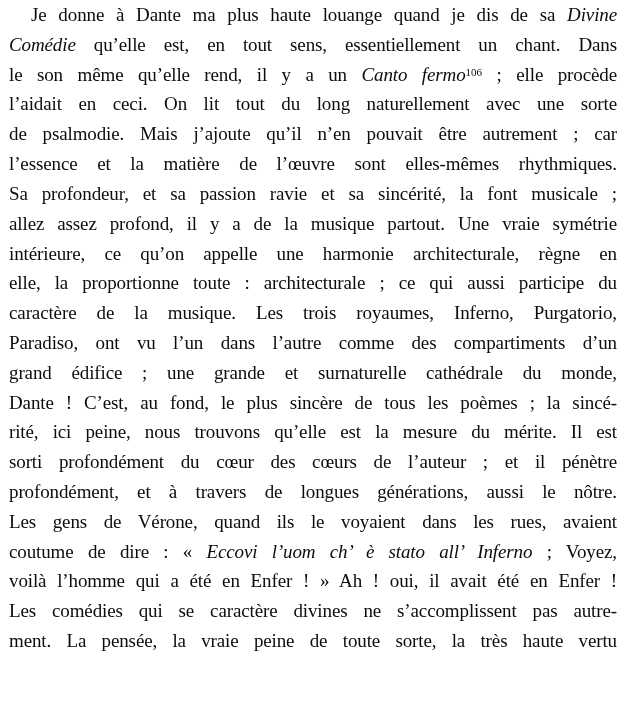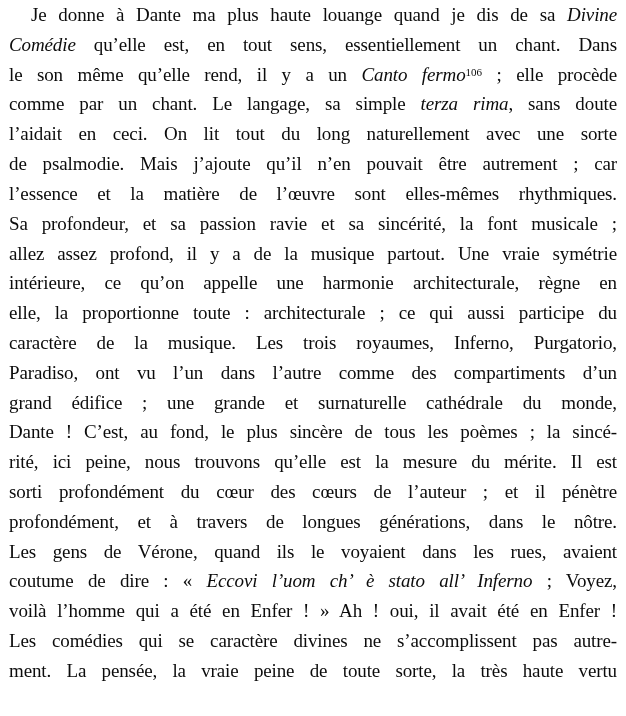--- a/index.html
+++ b/index.html
@@ -45,34 +45,33 @@
   }
 </style>
 </head>
 <body style="background: rgb(255, 255, 255);">
 
 <main class="page" style="color: rgb(12, 12, 12);">
   <div>
       <div class="line indent"><span>Je donne à Dante ma plus haute louange quand je dis de sa </span><em>Divine</em></div>
       <div class="line"><em>Comédie</em><span> qu’elle est, en tout sens, essentiellement un chant. Dans</span></div>
       <div class="line"><span>le son même qu’elle rend, il y a un </span><em>Canto fermo</em><sup class="fnref">106</sup><span>&nbsp;; elle procède</span></div>
-      <div class="line"><span>comme par un chant. Le langage, sa simple </span><em>terza rima</em><span>, sans doute</span></div>
       <div class="line"><span>l’aidait en ceci. On lit tout du long naturellement avec une sorte</span></div>
       <div class="line"><span>de psalmodie. Mais j’ajoute qu’il n’en pouvait être autrement&nbsp;; car</span></div>
       <div class="line"><span>l’essence et la matière de l’œuvre sont elles-mêmes rhythmiques.</span></div>
       <div class="line"><span>Sa profondeur, et sa passion ravie et sa sincérité, la font musicale&nbsp;;</span></div>
       <div class="line"><span>allez assez profond, il y a de la musique partout. Une vraie symétrie</span></div>
       <div class="line"><span>intérieure, ce qu’on appelle une harmonie architecturale, règne en</span></div>
       <div class="line"><span>elle, la proportionne toute&nbsp;: architecturale&nbsp;; ce qui aussi participe du</span></div>
       <div class="line"><span>caractère de la musique. Les trois royaumes, Inferno, Purgatorio,</span></div>
       <div class="line"><span>Paradiso, ont vu l’un dans l’autre comme des compartiments d’un</span></div>
       <div class="line"><span>grand édifice&nbsp;; une grande et surnaturelle cathédrale du monde,</span></div>
       <div class="line"><span>Dante&nbsp;! C’est, au fond, le plus sincère de tous les poèmes&nbsp;; la sincé-</span></div>
       <div class="line"><span>rité, ici peine, nous trouvons qu’elle est la mesure du mérite. Il est</span></div>
       <div class="line"><span>sorti profondément du cœur des cœurs de l’auteur&nbsp;; et il pénètre</span></div>
-      <div class="line"><span>profondément, et à travers de longues générations, dans le nôtre.</span></div>
+      <div class="line"><span>profondément, et à travers de longues générations, aussi le nôtre.</span></div>
       <div class="line"><span>Les gens de Vérone, quand ils le voyaient dans les rues, avaient</span></div>
       <div class="line"><span>coutume de dire&nbsp;: «&nbsp;</span><em>Eccovi l’uom ch’ è stato all’ Inferno</em><span>&nbsp;; Voyez,</span></div>
       <div class="line"><span>voilà l’homme qui a été en Enfer&nbsp;!&nbsp;» Ah&nbsp;! oui, il avait été en Enfer&nbsp;!</span></div>
       <div class="line"><span>Les comédies qui se caractère divines ne s’accomplissent pas autre-</span></div>
       <div class="line"><span>ment. La pensée, la vraie peine de toute sorte, la très haute vertu</span></div>
     </div>
 </main>
 
 </body></html>

